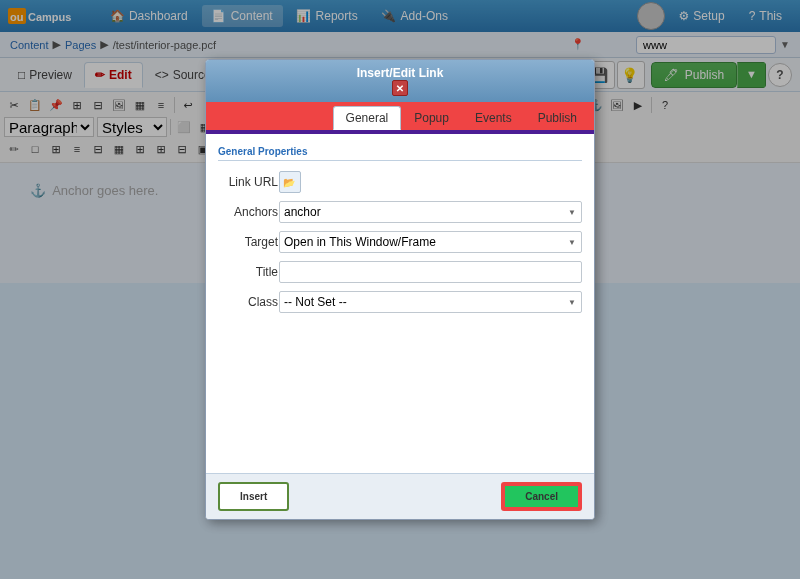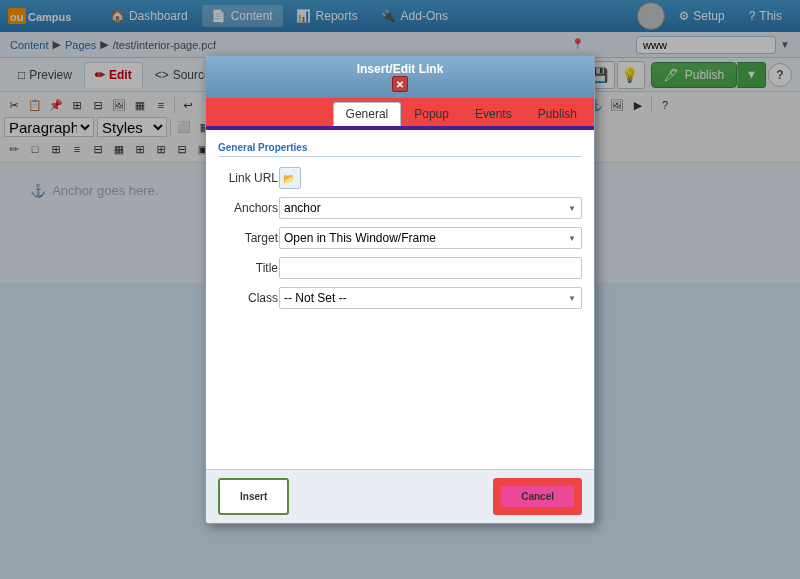--- a/index.html
+++ b/index.html
@@ -338,22 +338,22 @@
       border-radius: 3px;
       cursor: pointer;
       font-weight: bold;
     }
     .insert-btn {
       background: white;
       border: 2px solid #5a8a3a;
       color: #333;
     }
     .cancel-btn {
-      background: #ec4899;
-      border: 8px solid #ef4444;
+      background: #22c55e;
+      border: 4px solid #ef4444;
       color: #333;
     }
   </style>
 </head>
 <body>
 
 <div class="top-nav">
   <div class="logo">
     <svg width="80" height="24" viewBox="0 0 80 24">
       <rect x="0" y="4" width="18" height="16" rx="2" fill="#f90"></rect>

